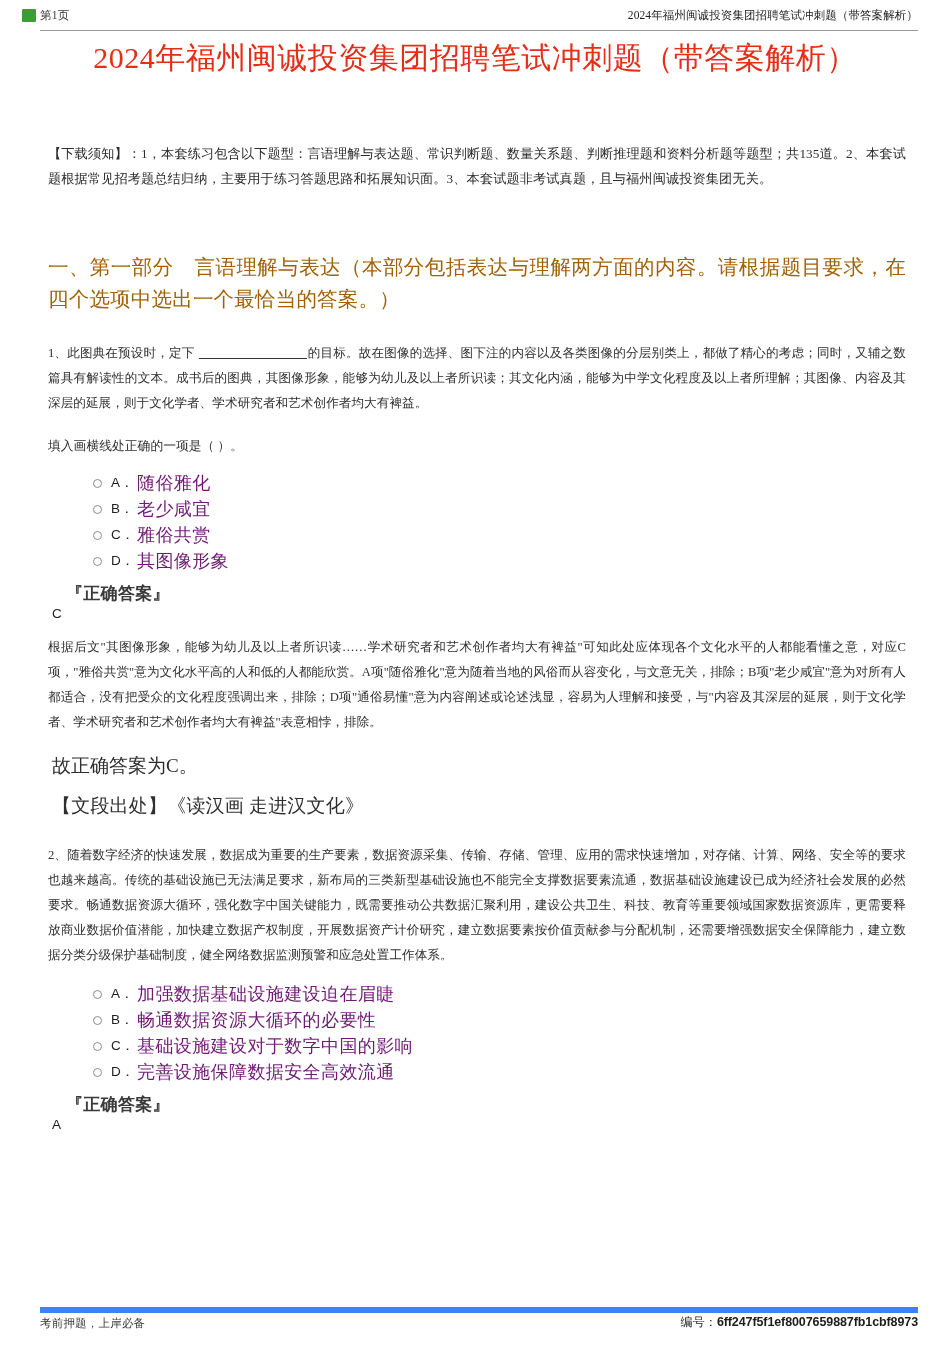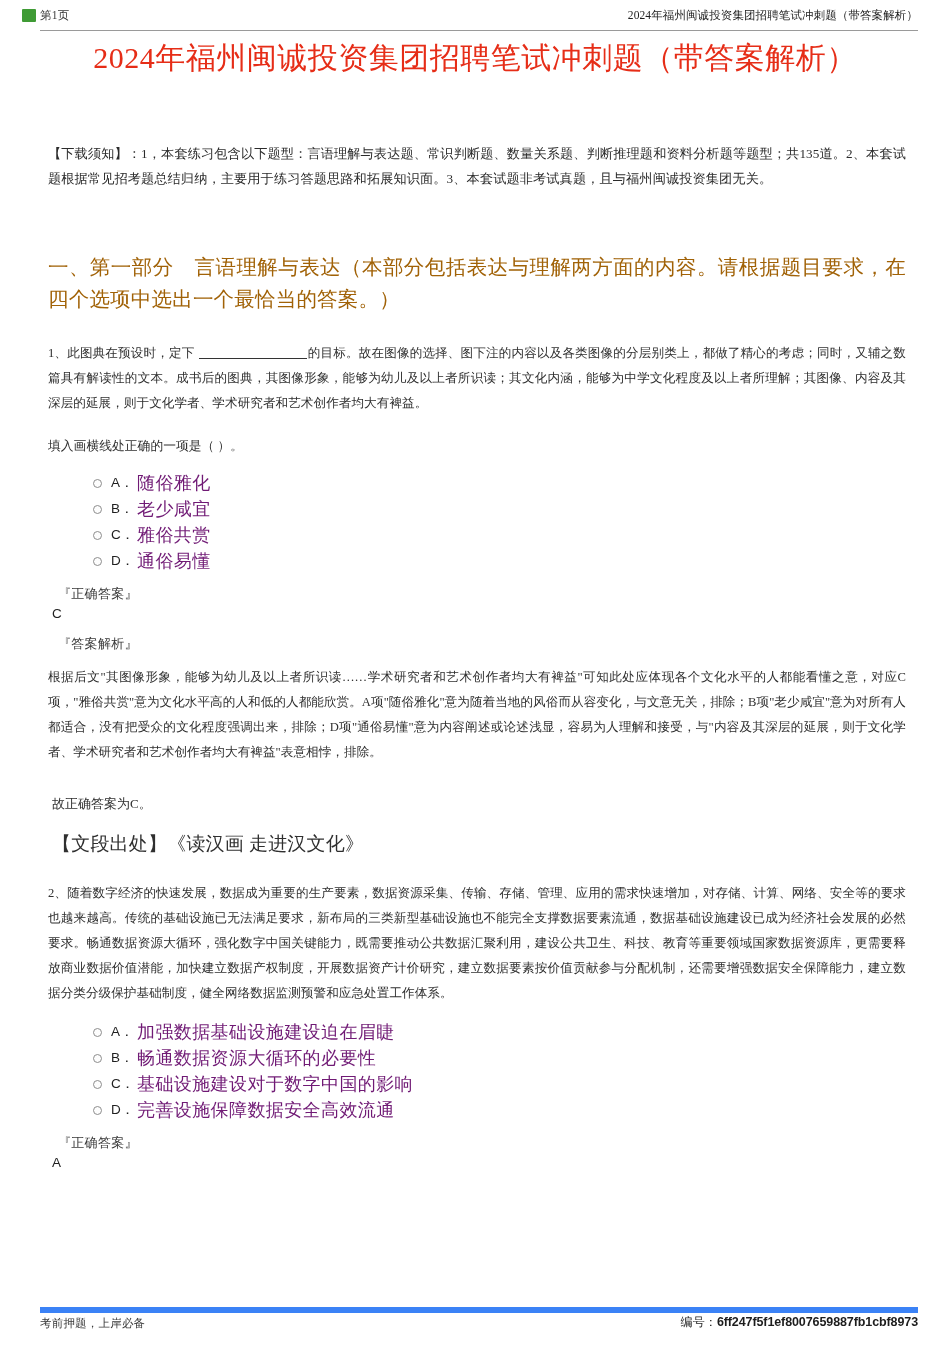--- a/index.html
+++ b/index.html
@@ -153,47 +153,48 @@
     flex: 0 0 auto;
   }
   .opt-text {
     font-size: 18px;
     letter-spacing: 0.4px;
     color: #701a75;
   }
 
   .label-line {
     margin-top: 10px;
-    margin-left: 10px;
-    font-size: 13px;
+    margin-left: 18px;
+    font-size: 17px;
     color: #3a3a3a;
     letter-spacing: 0.3px;
     line-height: 20px;
+    font-weight: bold;
   }
   .answer-letter {
     margin-left: 4px;
     font-family: "Liberation Sans", "DejaVu Sans", sans-serif;
     font-size: 13.5px;
     color: #1f1f1f;
     line-height: 20px;
   }
 
   .explain {
     margin-top: 11px;
     font-size: 12.6px;
     line-height: 25px;
     color: #2f2f2f;
     text-align: justify;
     letter-spacing: 0.05px;
   }
 
   .conclusion {
-    margin-top: 28px;
+    margin-top: 20px;
     margin-left: 4px;
-    font-size: 13px;
+    font-size: 19px;
     line-height: 22px;
     color: #2f2f2f;
   }
 
   .source {
     margin-top: 18px;
     margin-left: 4px;
     font-size: 19px;
     line-height: 22px;
     color: #2f2f2f;
@@ -268,28 +269,27 @@
           <span class="opt-text">老少咸宜</span>
         </div>
         <div class="opt-row">
           <span class="radio"></span>
           <span class="opt-letter">C．</span>
           <span class="opt-text">雅俗共赏</span>
         </div>
         <div class="opt-row">
           <span class="radio"></span>
           <span class="opt-letter">D．</span>
-          <span class="opt-text">通俗易懂</span>
+          <span class="opt-text">其图像形象</span>
         </div>
       </div>
 
       <div class="label-line">『正确答案』</div>
       <div class="answer-letter">C</div>
 
-      <div class="label-line">『答案解析』</div>
       <div class="explain">根据后文"其图像形象，能够为幼儿及以上者所识读……学术研究者和艺术创作者均大有裨益"可知此处应体现各个文化水平的人都能看懂之意，对应C项，"雅俗共赏"意为文化水平高的人和低的人都能欣赏。A项"随俗雅化"意为随着当地的风俗而从容变化，与文意无关，排除；B项"老少咸宜"意为对所有人都适合，没有把受众的文化程度强调出来，排除；D项"通俗易懂"意为内容阐述或论述浅显，容易为人理解和接受，与"内容及其深层的延展，则于文化学者、学术研究者和艺术创作者均大有裨益"表意相悖，排除。</div>
 
       <div class="conclusion">故正确答案为C。</div>
       <div class="source">【文段出处】《读汉画 走进汉文化》</div>
     </div>
 
     <div class="q-block">
       <div class="q-stem">2、随着数字经济的快速发展，数据成为重要的生产要素，数据资源采集、传输、存储、管理、应用的需求快速增加，对存储、计算、网络、安全等的要求也越来越高。传统的基础设施已无法满足要求，新布局的三类新型基础设施也不能完全支撑数据要素流通，数据基础设施建设已成为经济社会发展的必然要求。畅通数据资源大循环，强化数字中国关键能力，既需要推动公共数据汇聚利用，建设公共卫生、科技、教育等重要领域国家数据资源库，更需要释放商业数据价值潜能，加快建立数据产权制度，开展数据资产计价研究，建立数据要素按价值贡献参与分配机制，还需要增强数据安全保障能力，建立数据分类分级保护基础制度，健全网络数据监测预警和应急处置工作体系。</div>
 
 

